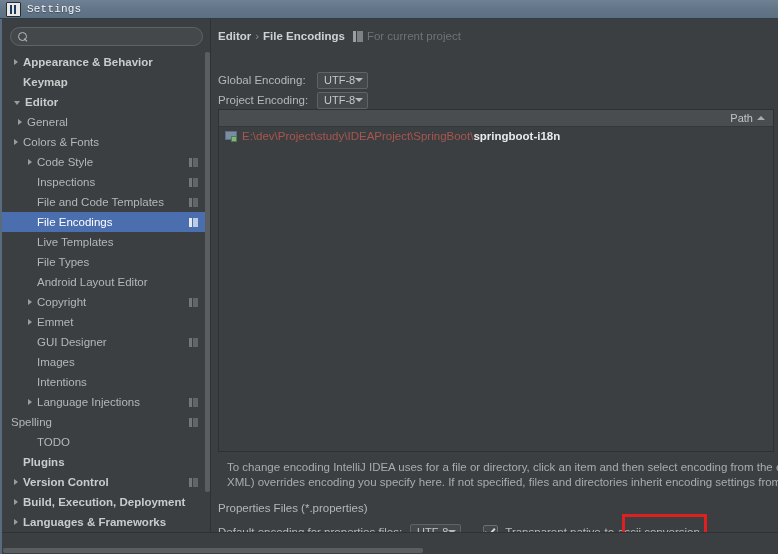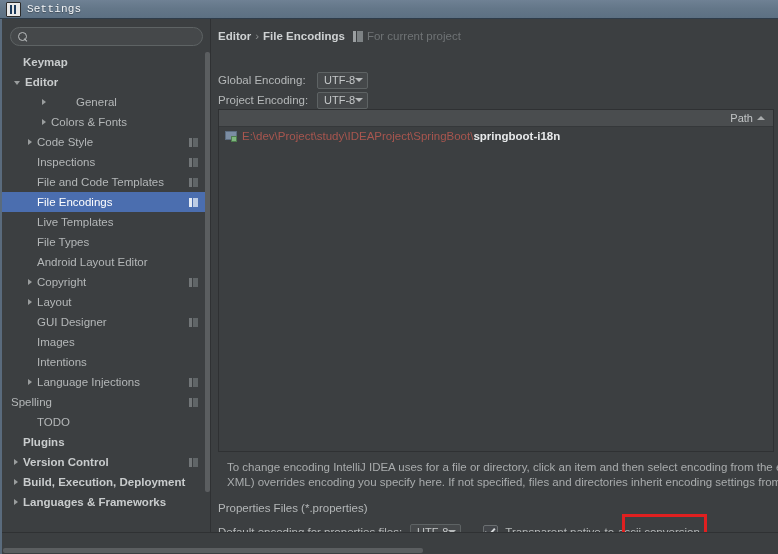--- a/index.html
+++ b/index.html
@@ -425,32 +425,36 @@
 
     <div id="search-wrap">
       <div id="search-box">
         <span class="mag"></span>
         <input type="text" value="" placeholder="" style="">
       </div>
     </div>
 
     <div id="tree">
         <div class="tree-item bold" style="padding-left: 12px;">
+          <span class="arrow "></span>
+          <span class="lbl">Appearance &amp; Behavior</span>
+        </div>
+        <div class="tree-item bold" style="padding-left: 12px;">
           <span class="arrow none"></span>
           <span class="lbl">Keymap</span>
         </div>
         <div class="tree-item bold" style="padding-left: 12px;">
           <span class="arrow open"></span>
           <span class="lbl">Editor</span>
         </div>
-        <div class="tree-item" style="padding-left: 40px; gap: 25px;">
+        <div class="tree-item" style="padding-left: 16px;">
           <span class="arrow "></span>
           <span class="lbl">General</span>
         </div>
-        <div class="tree-item" style="padding-left: 40px;">
+        <div class="tree-item" style="padding-left: 12px;">
           <span class="arrow "></span>
           <span class="lbl">Colors &amp; Fonts</span>
         </div>
         <div class="tree-item" style="padding-left: 26px;">
           <span class="arrow "></span>
           <span class="lbl">Code Style</span>
           <span class="cfg-icon">
             <i class="a"></i>
             <i class="b"></i>
           </span>
@@ -494,21 +498,21 @@
         <div class="tree-item" style="padding-left: 26px;">
           <span class="arrow "></span>
           <span class="lbl">Copyright</span>
           <span class="cfg-icon">
             <i class="a"></i>
             <i class="b"></i>
           </span>
         </div>
         <div class="tree-item" style="padding-left: 26px;">
           <span class="arrow "></span>
-          <span class="lbl">Layout</span>
+          <span class="lbl">Emmet</span>
         </div>
         <div class="tree-item" style="padding-left: 26px;">
           <span class="arrow none"></span>
           <span class="lbl">GUI Designer</span>
           <span class="cfg-icon">
             <i class="a"></i>
             <i class="b"></i>
           </span>
         </div>
         <div class="tree-item" style="padding-left: 26px;">

